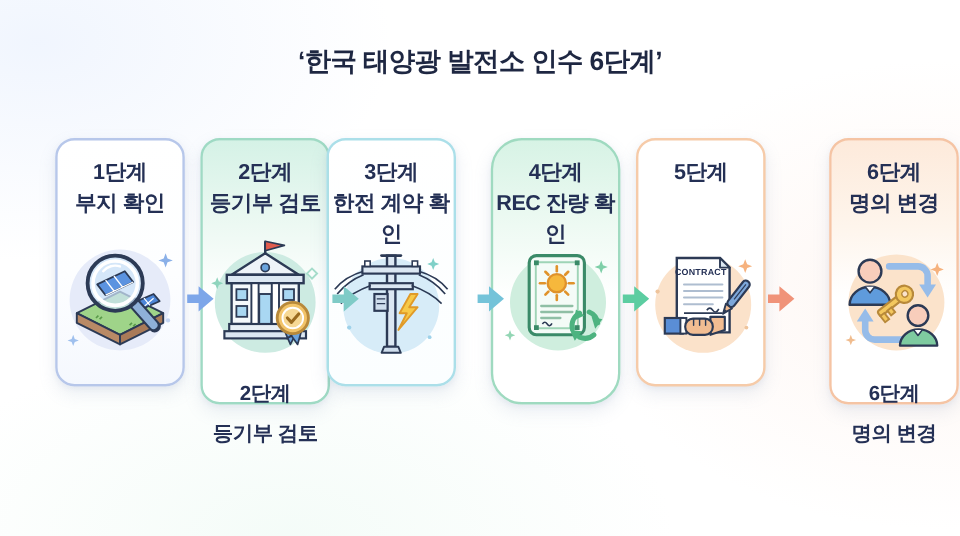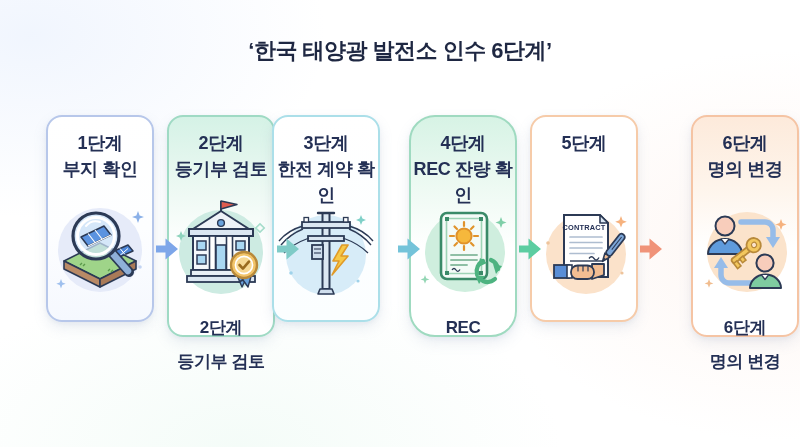--- a/index.html
+++ b/index.html
@@ -191,21 +191,20 @@
             <path d="M4,-10 A11.5,11.5 0 0 1 11,-1"></path>
             <path d="M8,9 A11.5,11.5 0 0 1 -4,11"></path>
           </g>
           <polygon points="-7,-12 0,-7 -9,-3" fill="#4db380"></polygon>
           <polygon points="15,-4 9,4 6,-6" fill="#4db380"></polygon>
           <polygon points="-8,14 -2,6 -12,5" fill="#4db380"></polygon>
         </g>
       </svg>
     </div>
     <div class="card-bottom">
-      <span class="l1">REC</span>
     </div>
   </div>
 
   <div class="card short c5 p4">
     <div class="card-top">
       <span>5단계</span><br>
     </div>
     <div class="icon-wrap">
       <svg width="100" height="106" viewBox="0 0 100 106">
         <circle cx="52" cy="59" r="40" fill="#fbe2ca"></circle>

